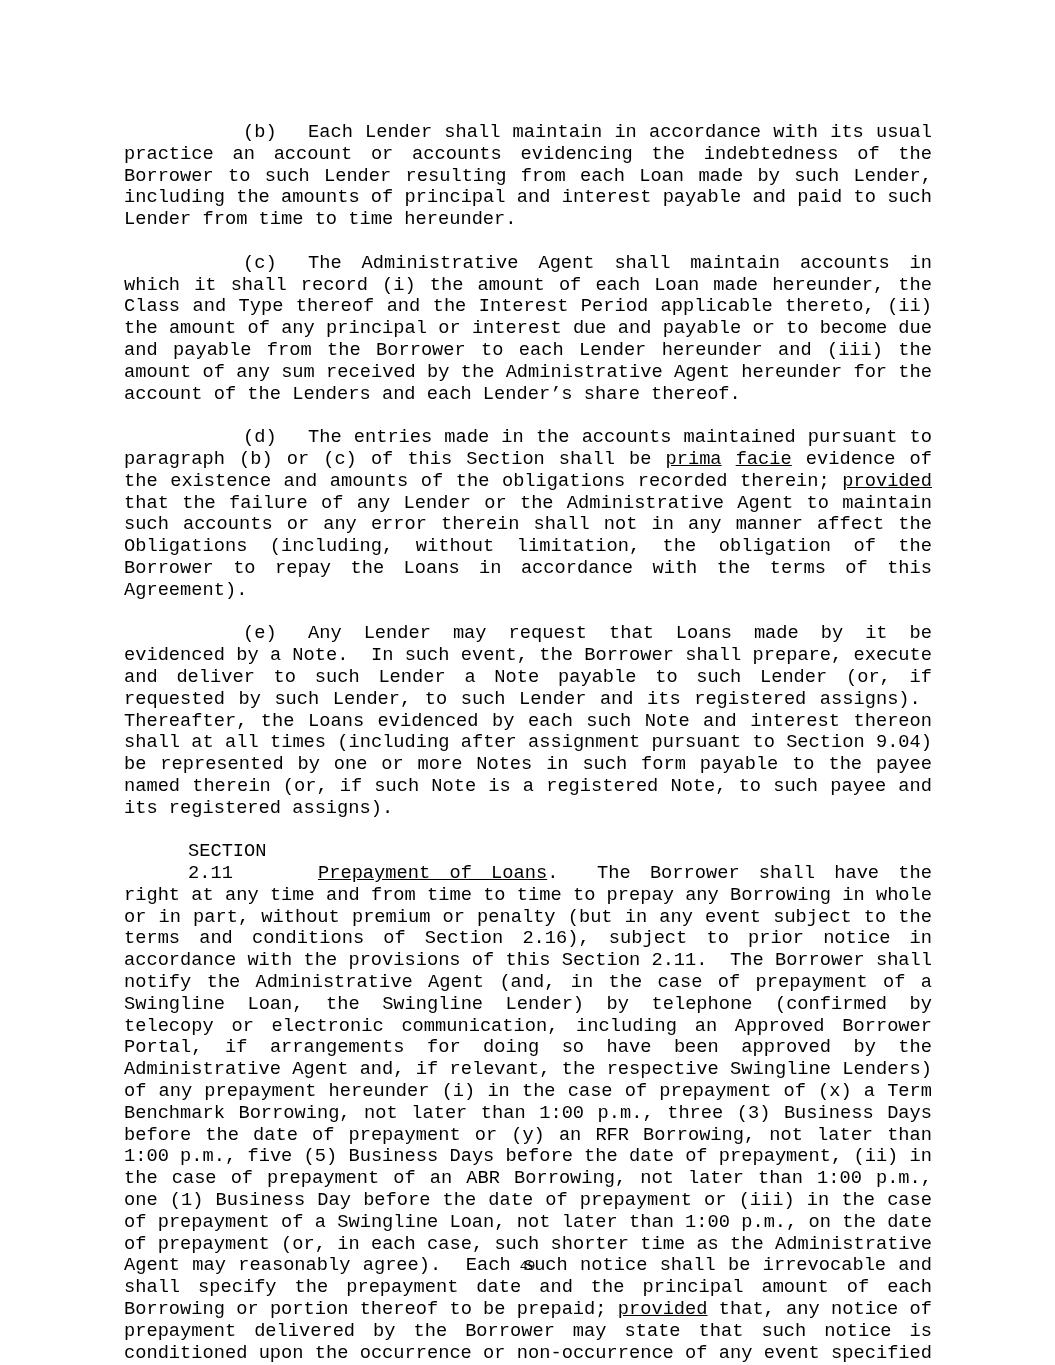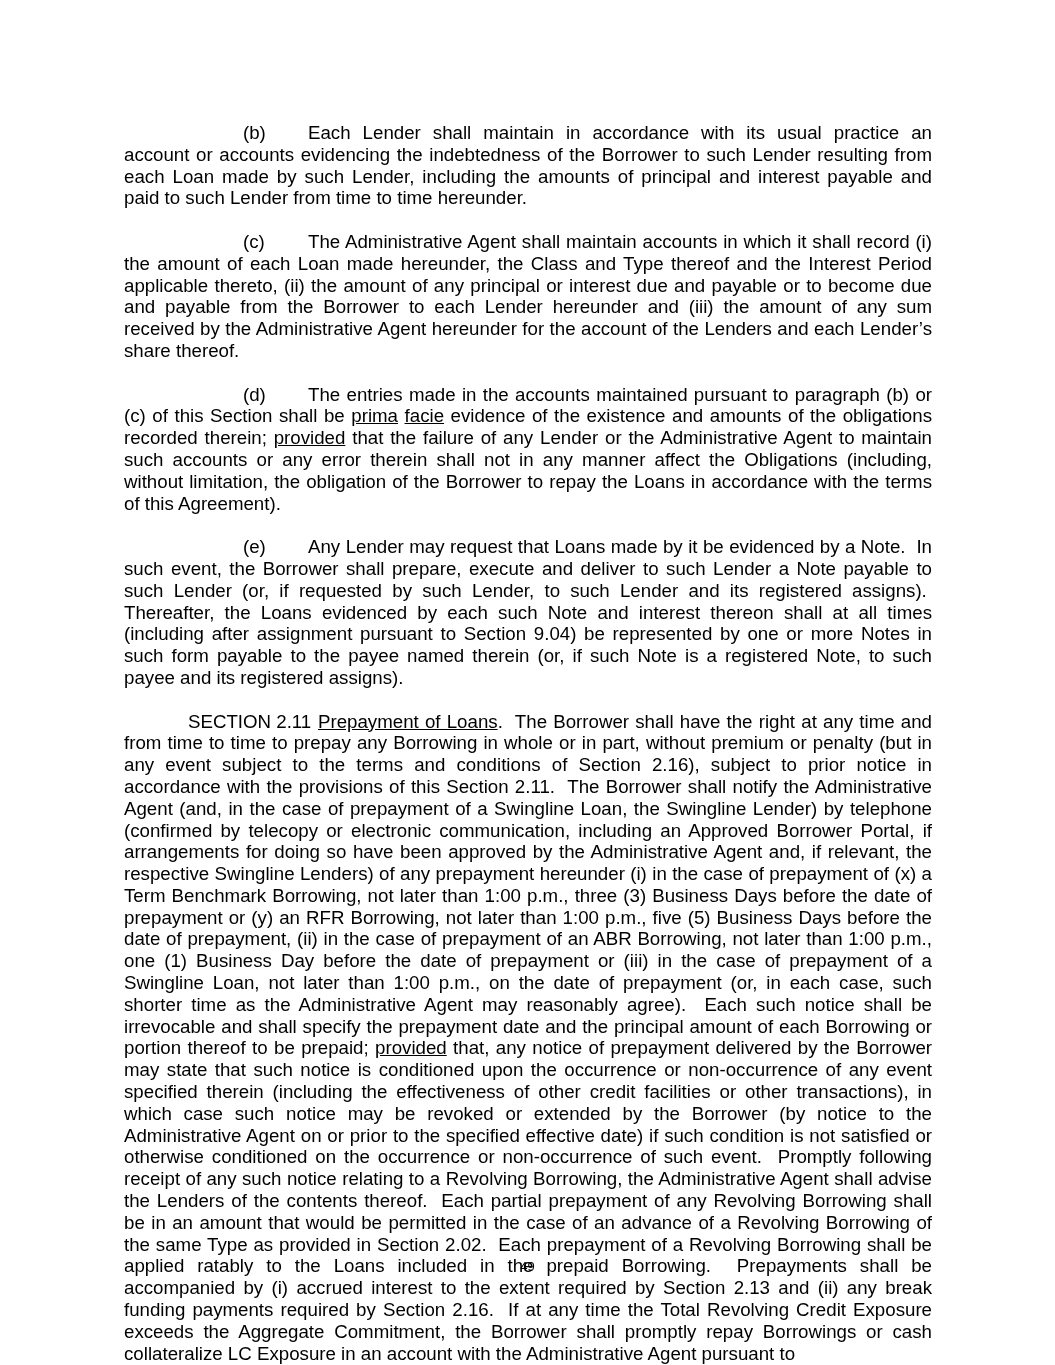--- a/index.html
+++ b/index.html
@@ -6,21 +6,21 @@
     margin: 0;
     padding: 0;
     background: #ffffff;
   }
   .page {
     position: relative;
     width: 1055px;
     height: 1365px;
     background: #ffffff;
     color: #000000;
-    font-family: Liberation Sans, sans-serif;
+    font-family: Liberation Mono, monospace;
     overflow: hidden;
   }
   .doc-body {
     position: absolute;
     left: 124px;
     top: 122px;
     width: 808px;
   }
   p.para {
     margin: 0 0 21.8px 0;

